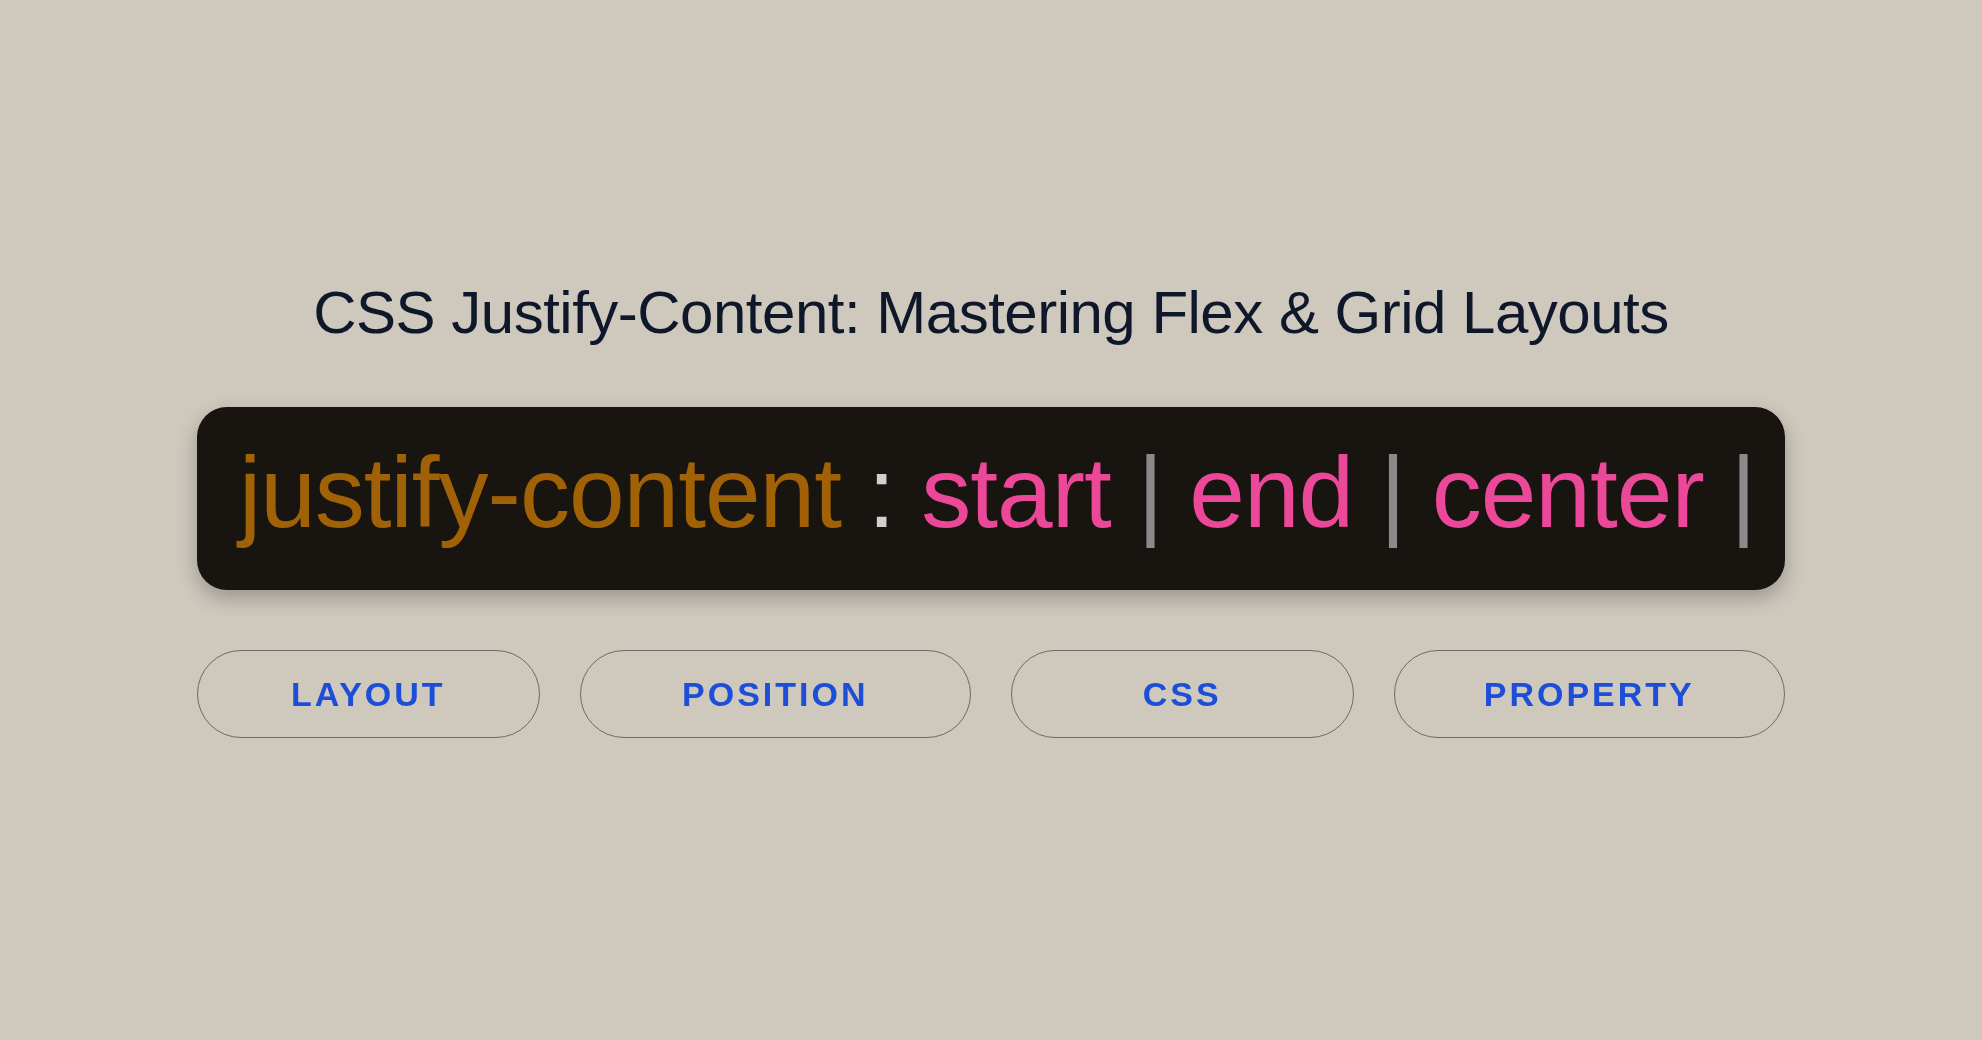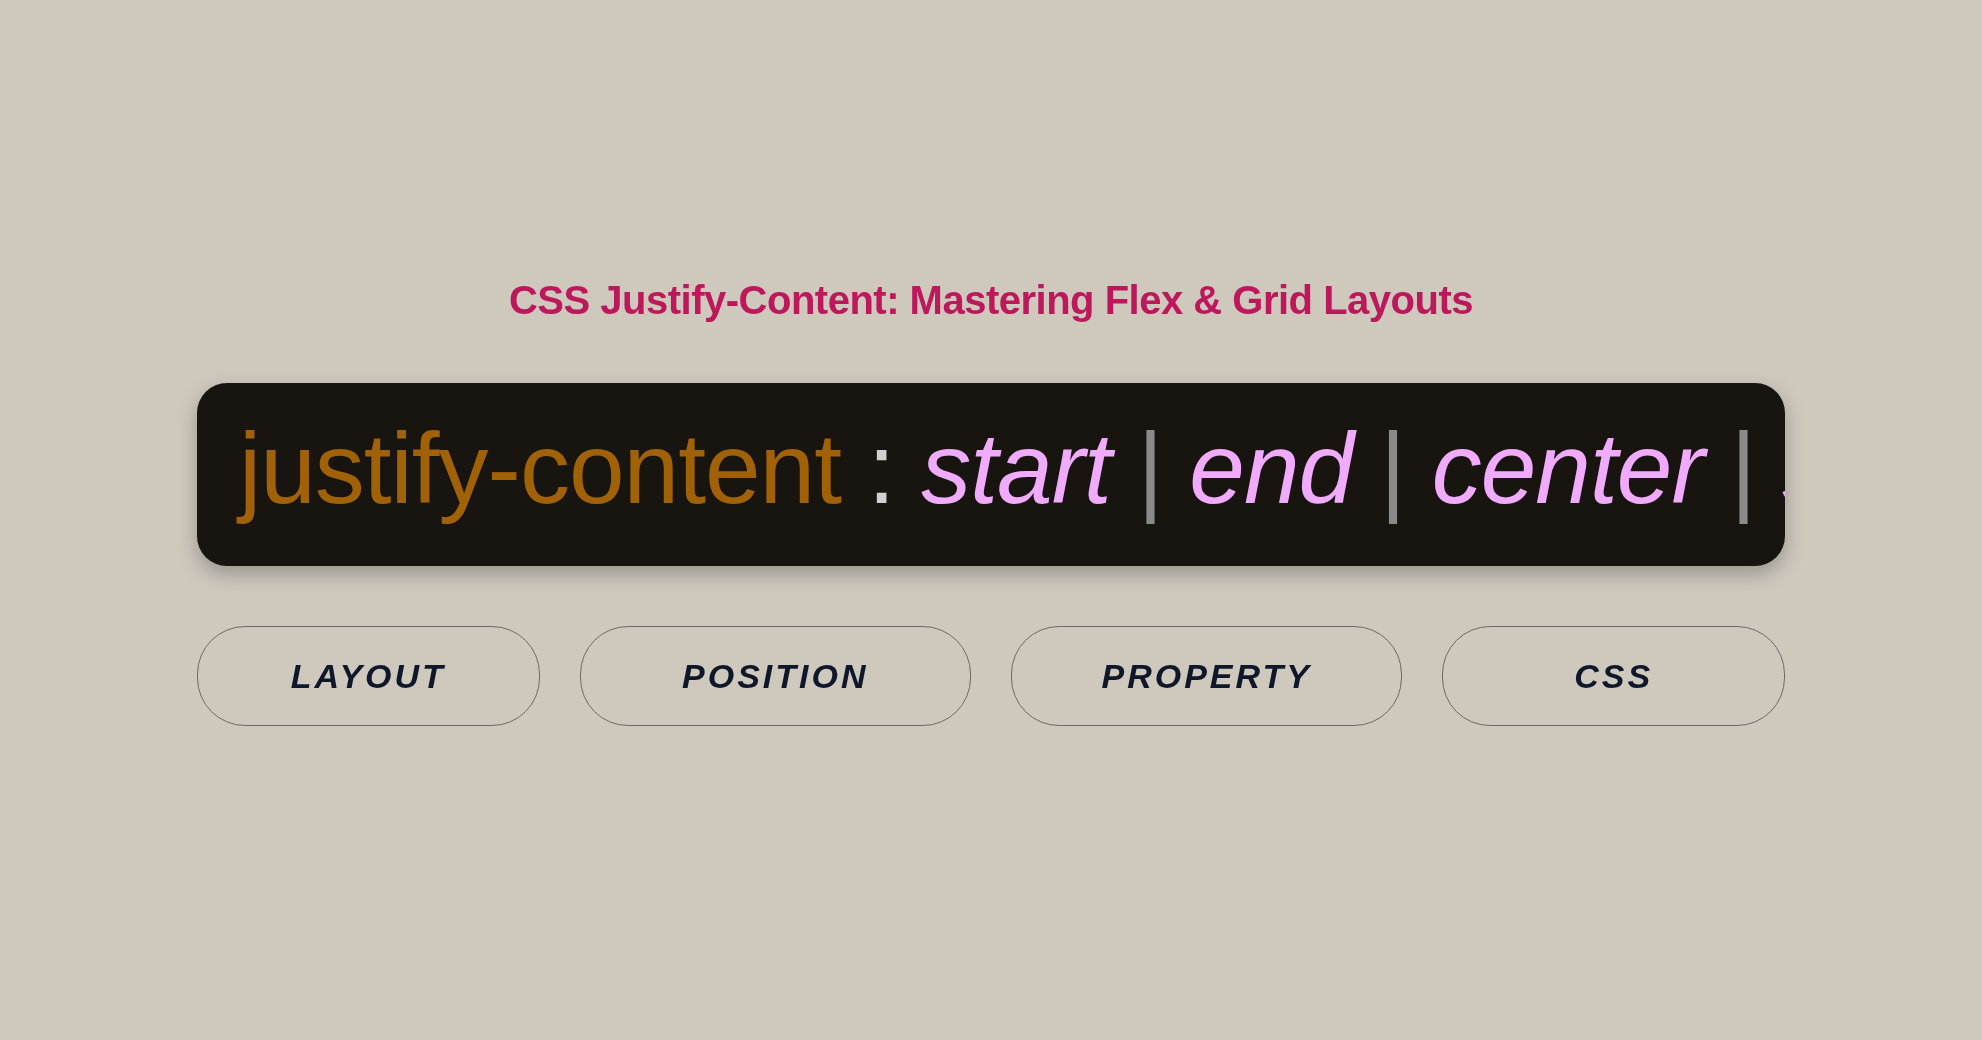--- a/index.html
+++ b/index.html
@@ -12,23 +12,23 @@
     height: 1040px;
     background: #cec8bd;
     font-family: -apple-system, BlinkMacSystemFont, "Segoe UI", Helvetica, Arial, sans-serif;
     display: flex;
     flex-direction: column;
     align-items: center;
     padding-top: 278px;
     overflow: hidden;
   }
   .title {
-    font-size: 40px;
-    font-weight: 700;
-    color: #be185d;
+    font-size: 60px;
+    font-weight: 400;
+    color: #0f172a;
     letter-spacing: -0.5px;
     text-align: center;
     margin-bottom: 60px;
   }
   .code-block {
     width: 1588px;
     background: #18140f;
     border-radius: 30px;
     padding: 28px 42px 40px 42px;
     font-size: 100px;
@@ -39,58 +39,56 @@
     box-shadow: 0 8px 20px rgba(0,0,0,0.25);
     margin-bottom: 60px;
   }
   .prop {
     color: #a16207;
   }
   .colon {
     color: #d0d0d0;
   }
   .val {
-    color: #f0abfc;
-    font-style: italic;
+    color: #ec4899;
   }
   .sep {
     color: #8a8a8a;
   }
   .tags {
     width: 1588px;
     display: flex;
     gap: 40px;
   }
   .tag {
     flex: 1;
     display: flex;
     align-items: center;
     justify-content: center;
-    height: 100px;
+    height: 88px;
     border: 1.5px solid #6b6b66;
     border-radius: 48px;
     font-size: 34px;
     font-weight: 600;
     letter-spacing: 3px;
-    color: #0f172a;
+    color: #1d4ed8;
     background: transparent;
-    font-style: italic;
   }
   .tag-layout { flex-basis: 350px; }
   .tag-position { flex-basis: 400px; text-align: right; }
   .tag-css { flex-basis: 350px; }
   .tag-property { flex-basis: 400px; }
 </style>
 </head>
 <body>
 
 <h1 class="title">CSS Justify-Content: Mastering Flex &amp; Grid Layouts</h1>
 
 <div class="code-block">
   <span class="prop">justify-content</span><span class="colon"> : </span><span class="val">start</span><span class="sep"> | </span><span class="val">end</span><span class="sep"> | </span><span class="val">center</span><span class="sep"> | </span><span class="val">spa</span>
 </div>
 
 <div class="tags">
   <div class="tag tag-layout">LAYOUT</div>
   <div class="tag tag-position">POSITION</div>
+  <div class="tag tag-css">CSS</div>
   <div class="tag tag-property">PROPERTY</div>
-  <div class="tag tag-css">CSS</div>
 </div>
 
 </body></html>

